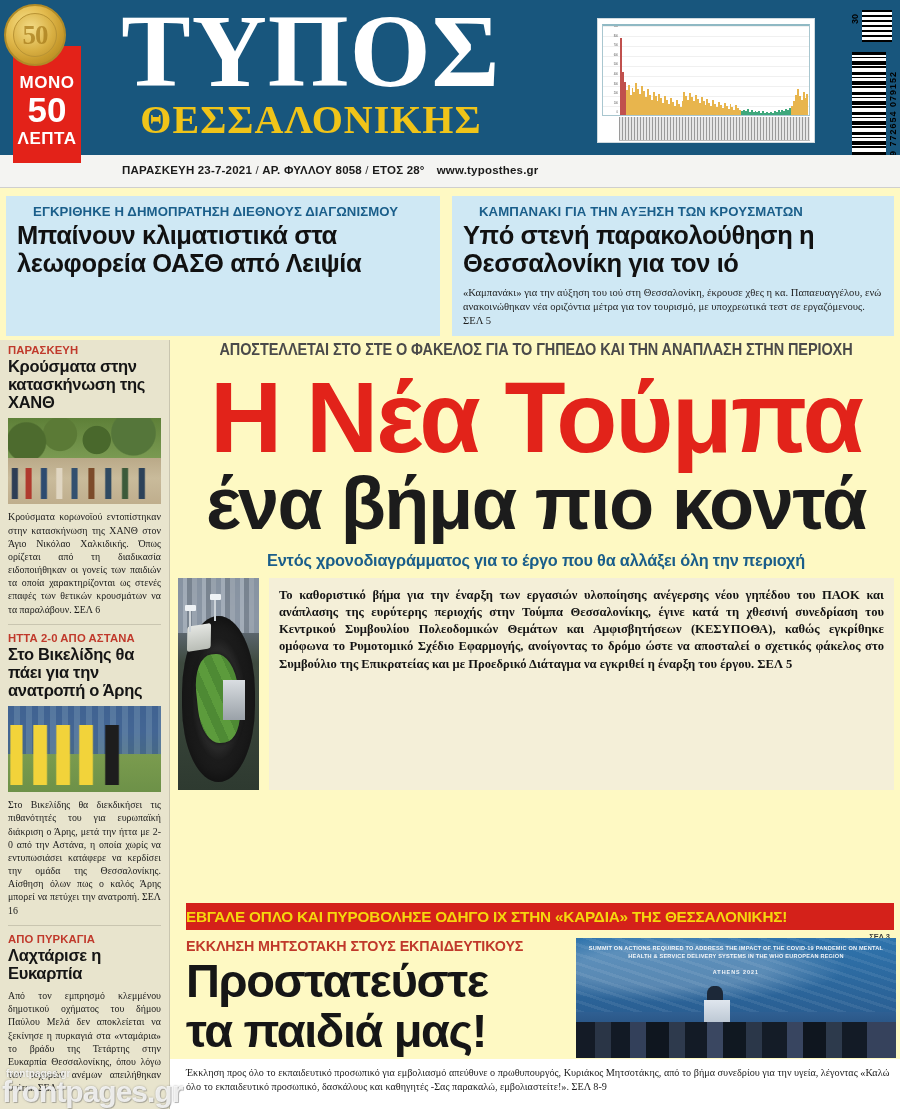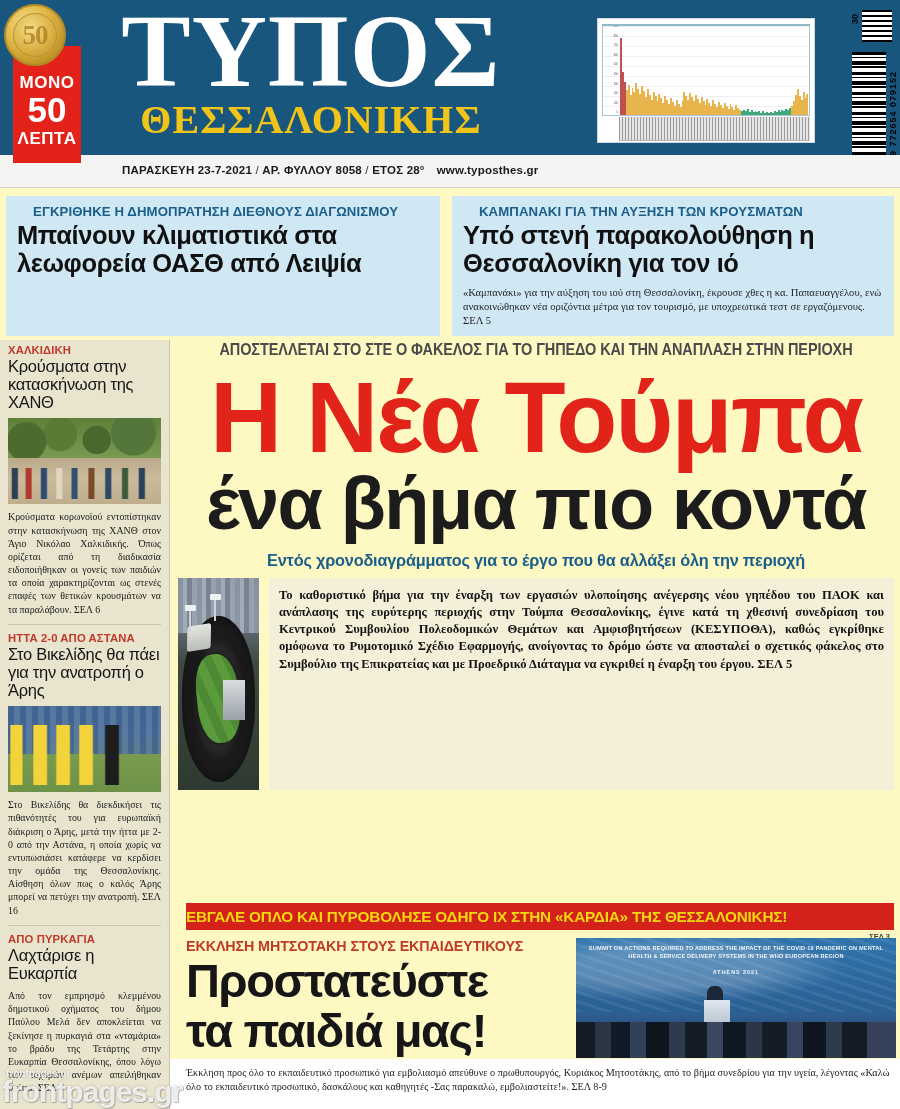--- a/index.html
+++ b/index.html
@@ -155,21 +155,21 @@
     background: #e8e4cd;
     border-right: 1px solid #c9c5b0;
     padding: 4px 8px 0 8px;
   }
   .sb-item { margin-bottom: 6px; }
   .sb-kicker {
     font-size: 11.3px; font-weight: bold; color: #c0392b;
     letter-spacing: .1px; margin-bottom: 1px;
   }
   .sb-head {
-    font-size: 16.5px; font-weight: normal; color: #151515;
+    font-size: 16.5px; font-weight: bold; color: #151515;
     line-height: 1.1; letter-spacing: -.3px;
   }
   .sb-photo { margin: 7px 0 6px 0; width: 100%; height: 86px; overflow:hidden; position: relative; }
   .sb-body {
     font-family: "Liberation Serif", serif;
     font-size: 9.9px; line-height: 1.33; color: #1b1b1b; text-align: justify;
   }
   .sb-sep { height: 1px; background: #c9c5b0; margin: 8px 0 7px 0; }
 
   
@@ -538,21 +538,21 @@
 
   <div class="topbox right">
     <div class="kicker">ΚΑΜΠΑΝΑΚΙ ΓΙΑ ΤΗΝ ΑΥΞΗΣΗ ΤΩΝ ΚΡΟΥΣΜΑΤΩΝ</div>
     <div class="head">Υπό στενή παρακολούθηση η Θεσσαλονίκη για τον ιό</div>
     <div class="deck">«Καμπανάκι» για την αύξηση του ιού στη Θεσσαλονίκη, έκρουσε χθες η κα. Παπαευαγγέλου, ενώ ανακοινώθηκαν νέα οριζόντια μέτρα για τον τουρισμό, με υποχρεωτικά τεστ σε εργαζόμενους. ΣΕΛ 5</div>
   </div>
 
   <div class="sidebar">
 
     <div class="sb-item">
-      <div class="sb-kicker">ΧΑΛΚΙΔΙΚΗ</div>
+      <div class="sb-kicker">ΠΑΡΑΣΚΕΥΗ</div>
       <div class="sb-head">Κρούσματα στην κατασκήνωση της ΧΑΝΘ</div>
       <div class="sb-photo photo-camp"></div>
       <div class="sb-body">Κρούσματα κορωνοϊού εντοπίστηκαν στην κατασκήνωση της ΧΑΝΘ στον Άγιο Νικόλαο Χαλκιδικής. Όπως ορίζεται από τη διαδικασία ειδοποιήθηκαν οι γονείς των παιδιών τα οποία χαρακτηρίζονται ως στενές επαφές των θετικών κρουσμάτων να τα παραλάβουν. ΣΕΛ 6</div>
     </div>
 
     <div class="sb-sep"></div>
 
     <div class="sb-item">
       <div class="sb-kicker">ΗΤΤΑ 2-0 ΑΠΟ ΑΣΤΑΝΑ</div>
       <div class="sb-head">Στο Βικελίδης θα πάει για την ανατροπή ο Άρης</div>

